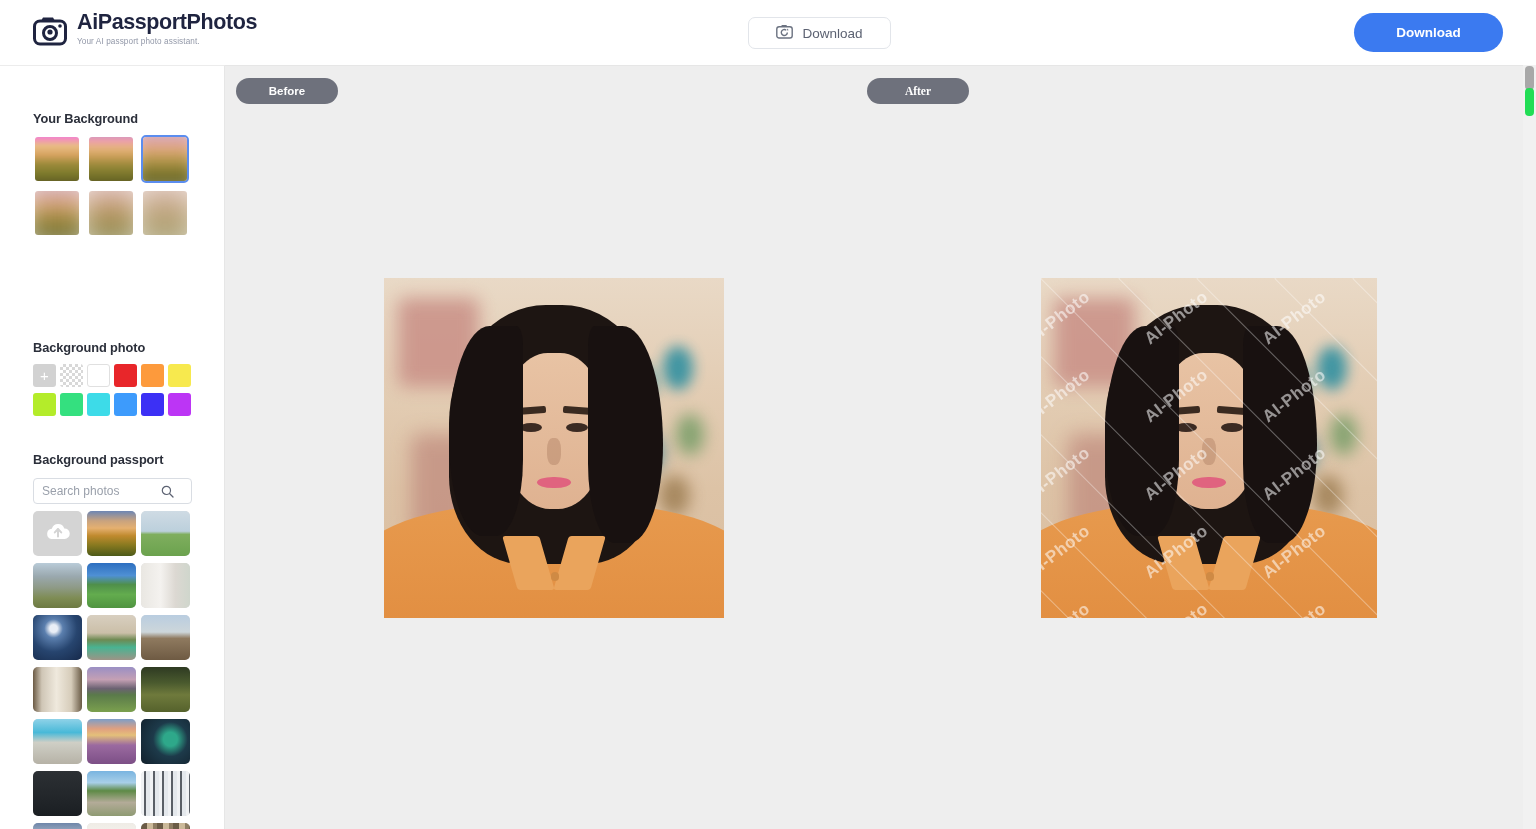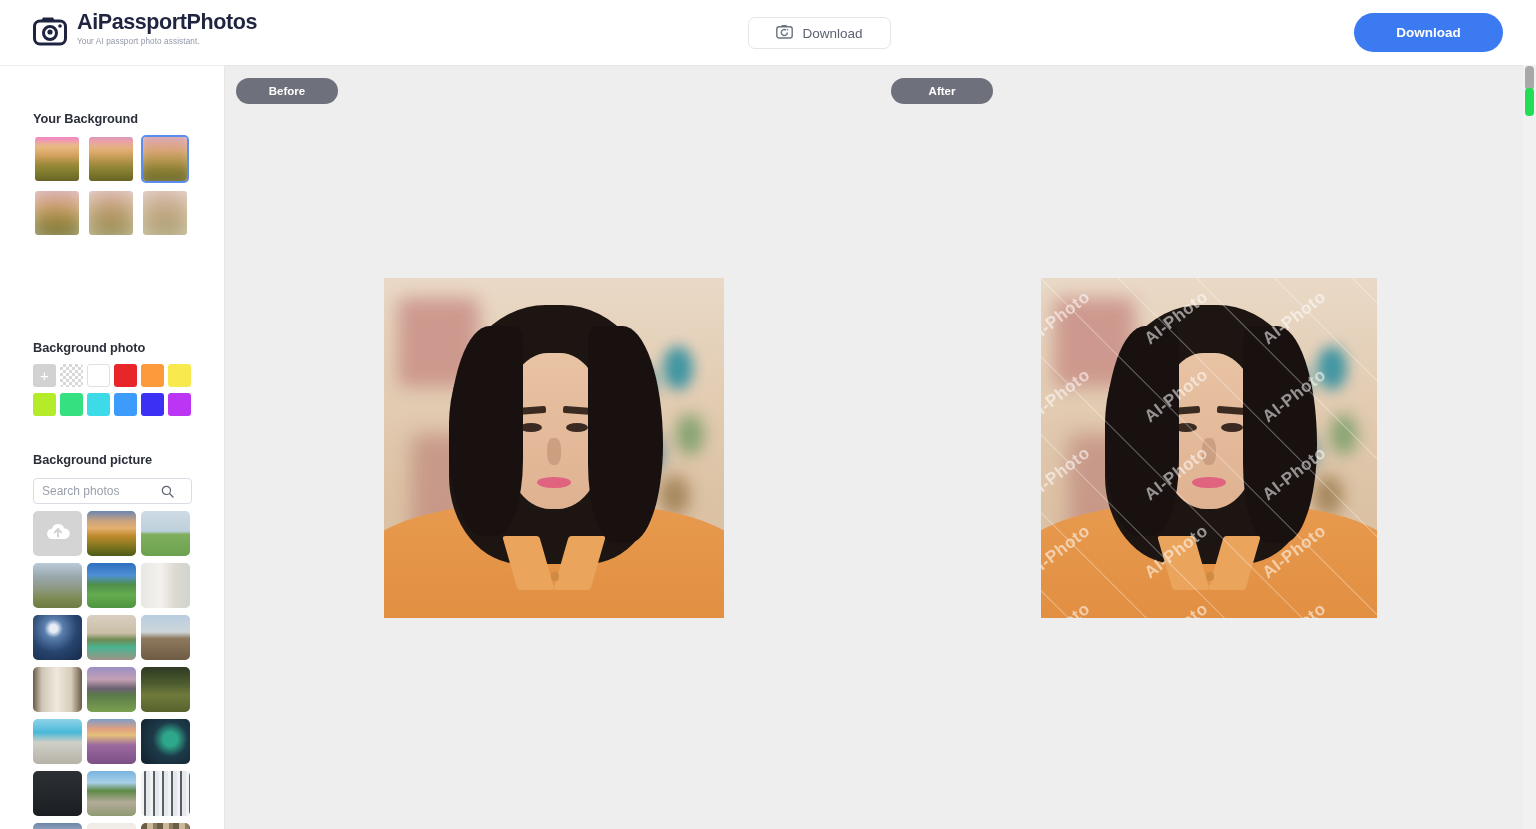--- a/index.html
+++ b/index.html
@@ -142,21 +142,21 @@
 
   
   .pill {
     position: absolute; height: 26px;
     background: #6e717c; border-radius: 13px;
     color: #ffffff; font-size: 11.5px; font-weight: bold;
     display: flex; align-items: center; justify-content: center;
     cursor: pointer;
   }
   .pill-before { left: 11px; top: 12px; width: 102px; }
-  .pill-after  { left: 666px; top: 12px; width: 102px; }
+  .pill-after  { left: 642px; top: 12px; width: 102px; font-family: Liberation Serif, serif; }
 
   .photo-frame { position: absolute; overflow: hidden; }
   .frame-before { left: 159px; top: 212px; width: 340px; height: 340px; }
   .frame-after  { left: 816px; top: 212px; width: 336px; height: 340px; }
 
   .portrait { position: absolute; inset: 0; }
 
   .watermark {
     position: absolute; inset: 0;
     pointer-events: none;
@@ -261,21 +261,21 @@
         <div class="swatch " style="background: rgb(253, 154, 60);"></div>
         <div class="swatch " style="background: rgb(247, 233, 78);"></div>
         <div class="swatch " style="background: rgb(180, 236, 42);"></div>
         <div class="swatch " style="background: rgb(52, 224, 127);"></div>
         <div class="swatch " style="background: rgb(61, 219, 232);"></div>
         <div class="swatch " style="background: rgb(61, 155, 252);"></div>
         <div class="swatch " style="background: rgb(60, 48, 245);"></div>
         <div class="swatch " style="background: rgb(188, 53, 245);"></div>
       </div>
 
-    <div class="section-title bgpic-title">Background picture</div>
+    <div class="section-title bgpic-title">Background passport</div>
     <div class="search-box">
       <input class="search-input" type="text" placeholder="Search photos" style="">
       <span class="search-icon">
         <svg width="13" height="13" viewBox="0 0 13 13">
           <circle cx="5.4" cy="5.4" r="4.1" fill="none" stroke="#5c6272" stroke-width="1.2"></circle>
           <line x1="8.5" y1="8.5" x2="12" y2="12" stroke="#5c6272" stroke-width="1.3" stroke-linecap="round"></line>
         </svg>
       </span>
     </div>
 

